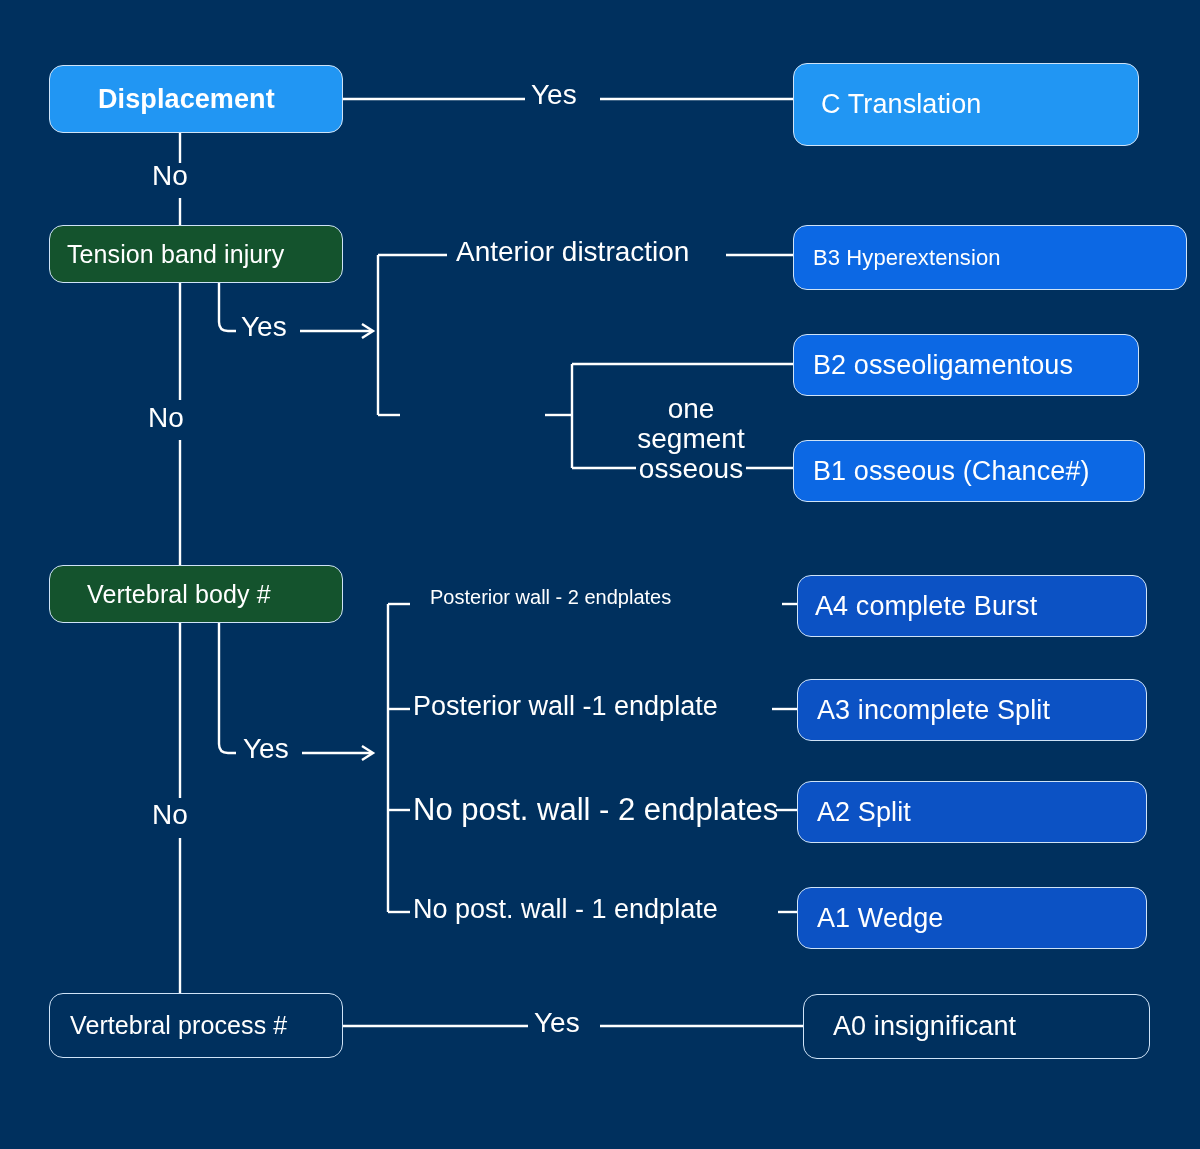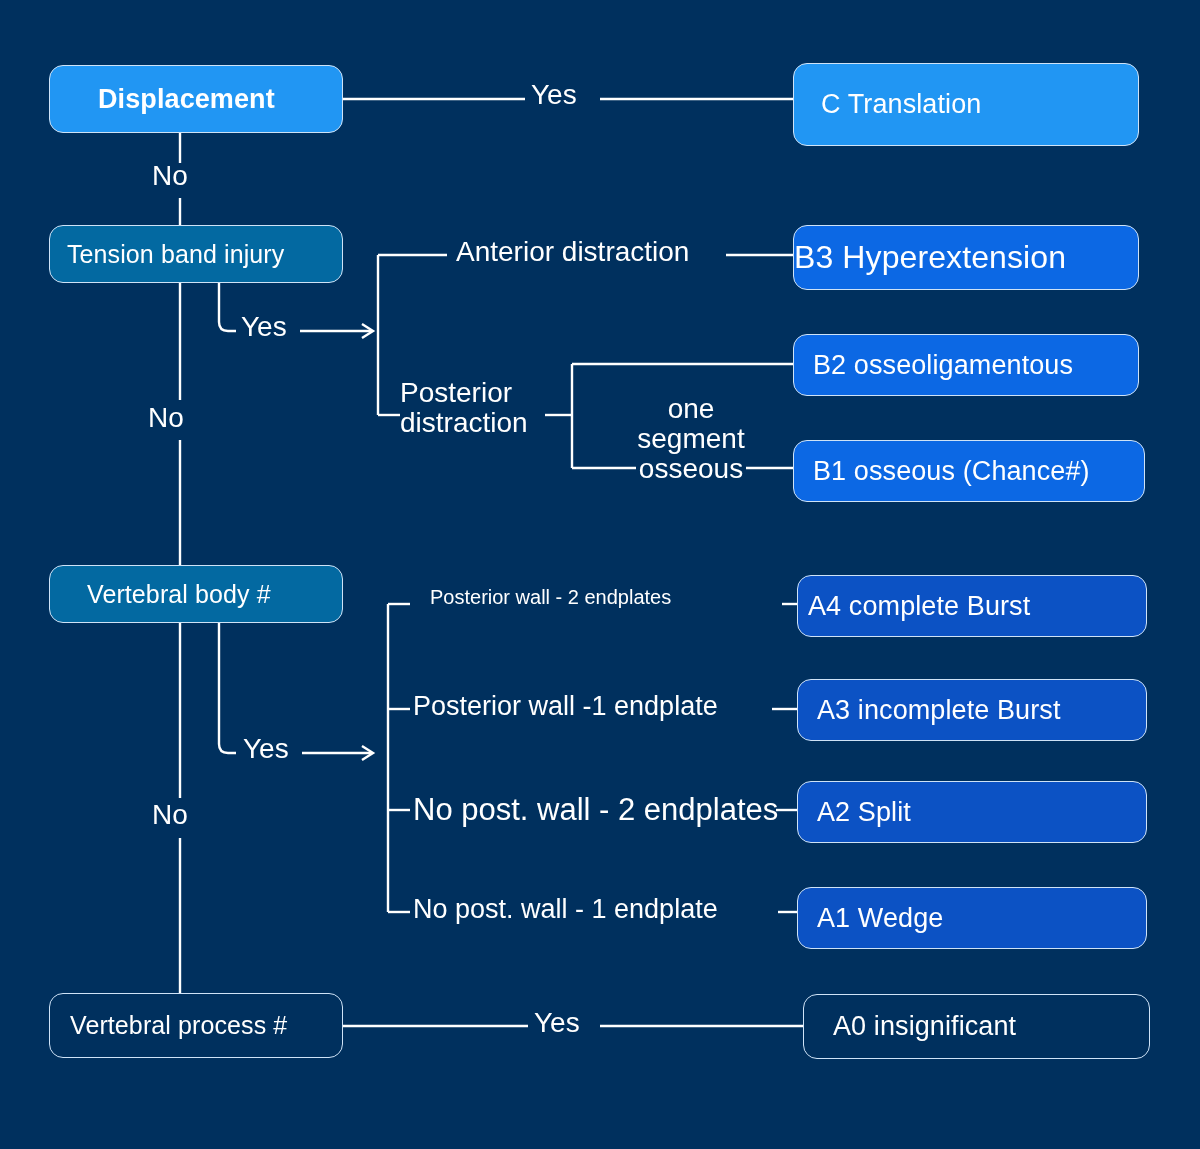--- a/index.html
+++ b/index.html
@@ -32,21 +32,21 @@
     border: 1.4px solid #cfe3f7;
     color: #ffffff;
     letter-spacing: 0.1px;
     white-space: nowrap;
     z-index: 3;
     text-align: right;
   }
   .node .label { display: block; }
   
   .fill-light  { background: #2196f3; }
-  .fill-mid    { background: #0369a1; }
+  .fill-mid    { background: #14532d; }
   .fill-b      { background: #0c68e4; }
   .fill-a      { background: #0c52c4; }
   .fill-none   { background: transparent; }
 
   .edge-text {
     position: absolute;
     color: #ffffff;
     white-space: nowrap;
     z-index: 4;
     line-height: 1.08;
@@ -122,38 +122,38 @@
   </div>
 
   <div class="node fill-none" style="left:49px; top:993px; width:294px; height:65px; padding-left:20px; font-size:25px;">
     <span class="label">Vertebral process #</span>
   </div>
 
   <div class="node fill-light" style="left:793px; top:63px; width:346px; height:83px; padding-left:27px; font-size:27px;">
     <span class="label">C  Translation</span>
   </div>
 
-  <div class="node fill-b" style="left:793px; top:225px; width:346px; height:65px; font-size:32px;">
+  <div class="node fill-b" style="left:793px; top:225px; width:394px; height:65px; padding-left:19px; font-size:22px;">
     <span class="label">B3  Hyperextension</span>
   </div>
 
   <div class="node fill-b" style="left:793px; top:334px; width:346px; height:62px; padding-left:19px; font-size:27px;">
     <span class="label">B2  osseoligamentous</span>
   </div>
 
   <div class="node fill-b" style="left:793px; top:440px; width:352px; height:62px; padding-left:19px; font-size:27px;">
     <span class="label">B1  osseous (Chance#)</span>
   </div>
 
-  <div class="node fill-a" style="left:797px; top:575px; width:350px; height:62px; padding-left:10px; font-size:27px;">
+  <div class="node fill-a" style="left:797px; top:575px; width:350px; height:62px; padding-left:17px; font-size:27px;">
     <span class="label">A4  complete Burst</span>
   </div>
 
   <div class="node fill-a" style="left:797px; top:679px; width:350px; height:62px; padding-left:19px; font-size:27px;">
-    <span class="label">A3  incomplete Burst</span>
+    <span class="label">A3  incomplete Split</span>
   </div>
 
   <div class="node fill-a" style="left:797px; top:781px; width:350px; height:62px; padding-left:19px; font-size:27px;">
     <span class="label">A2  Split</span>
   </div>
 
   <div class="node fill-a" style="left:797px; top:887px; width:350px; height:62px; padding-left:19px; font-size:27px;">
     <span class="label">A1  Wedge</span>
   </div>
 
@@ -164,24 +164,20 @@
   <div class="edge-text" style="left:531px; top:80px; font-size:28px;">Yes</div>
 
   <div class="edge-text" style="left:152px; top:161px; font-size:28px;">No</div>
 
   <div class="edge-text" style="left:241px; top:312px; font-size:28px;">Yes</div>
 
   <div class="edge-text" style="left:148px; top:403px; font-size:28px;">No</div>
 
   <div class="edge-text" style="left:456px; top:237px; font-size:28px;">Anterior distraction</div>
 
-  <div class="edge-text" style="left:400px; top:378px; font-size:28px;">
-    <div>Posterior</div>
-    <div>distraction</div>
-  </div>
 
   <div class="edge-text center" style="left:630px; top:394px; width:122px; font-size:28px;">
     <div>one</div>
     <div>segment</div>
     <div>osseous</div>
   </div>
 
   <div class="edge-text" style="left:243px; top:734px; font-size:28px;">Yes</div>
 
   <div class="edge-text" style="left:152px; top:800px; font-size:28px;">No</div>

